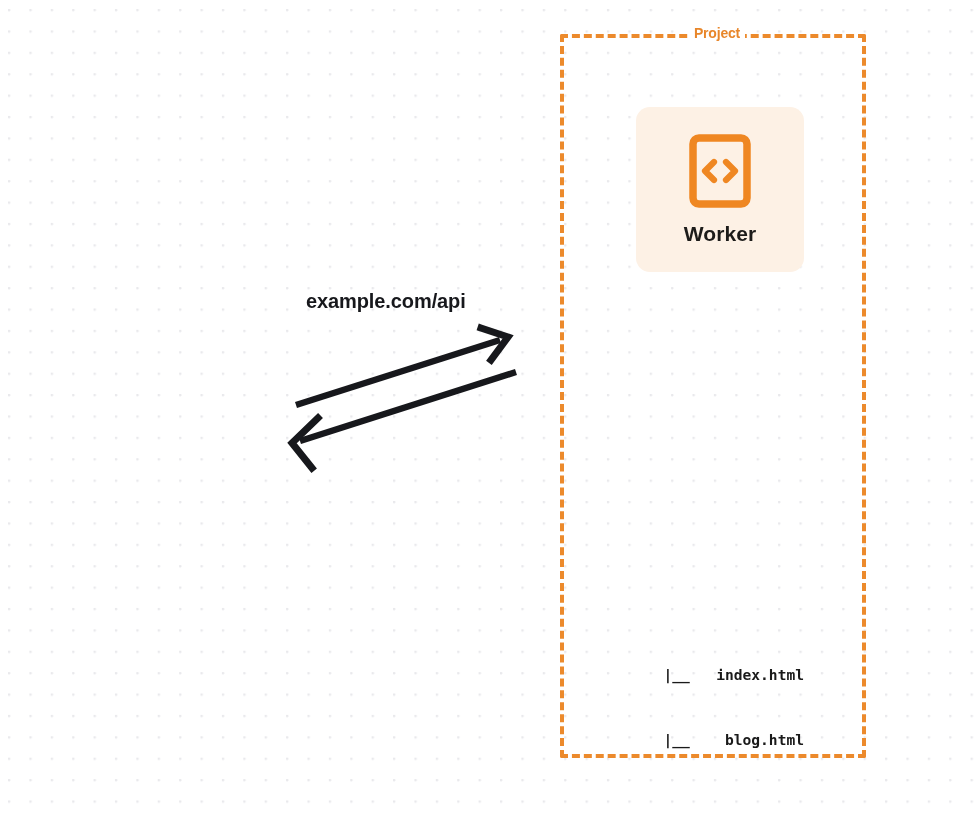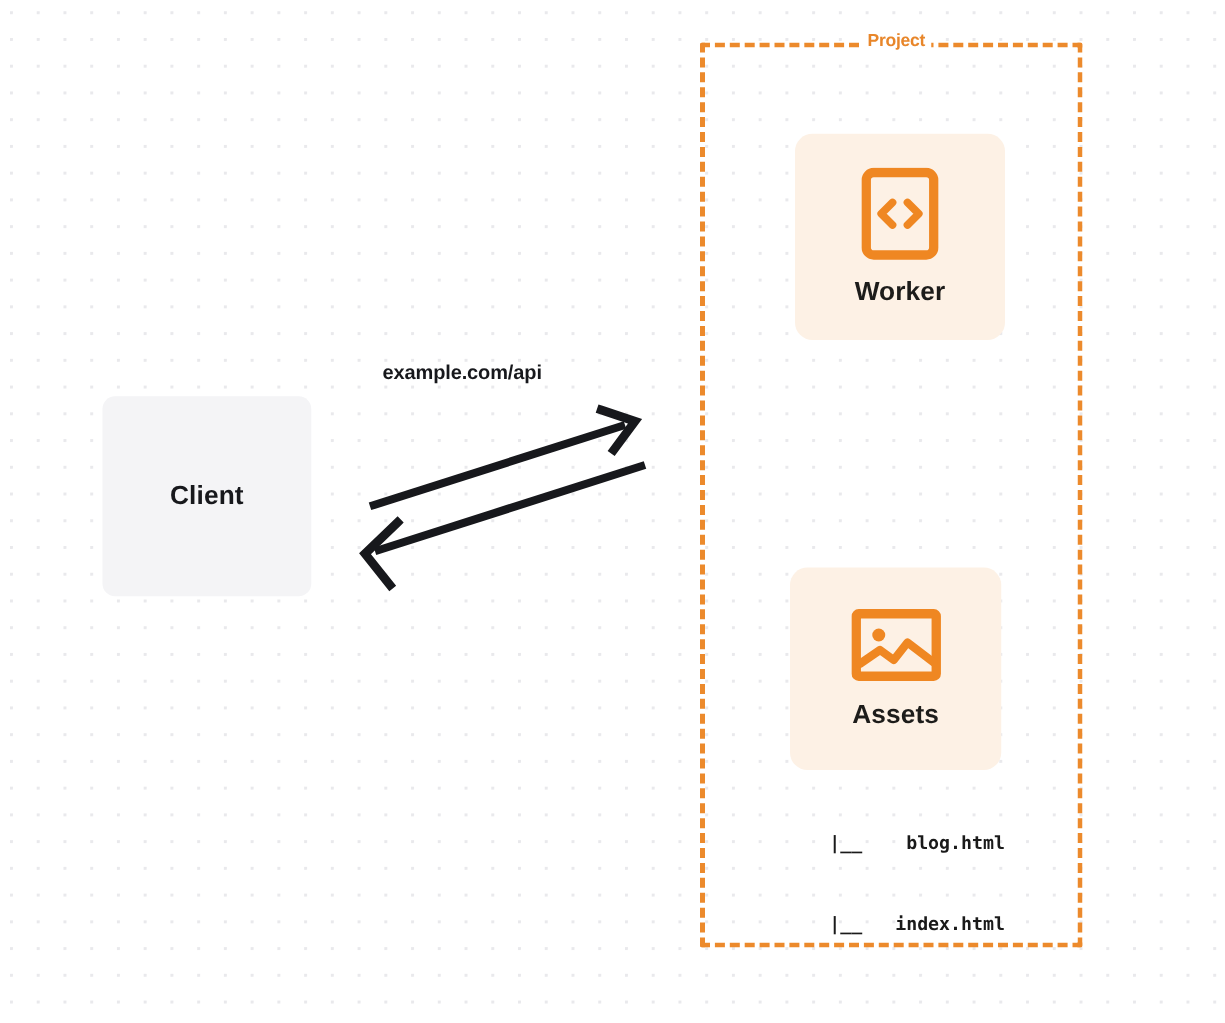--- a/index.html
+++ b/index.html
@@ -52,21 +52,21 @@
     width: 980px;
     height: 818px;
     pointer-events: none;
   }
 
   
   #request-label {
     position: absolute;
     left: 306px;
     top: 290px;
-    font-size: 16px;
+    font-size: 20px;
     font-weight: bold;
     color: #17181c;
     letter-spacing: -0.1px;
     white-space: nowrap;
   }
 
   
   #project-group {
     position: absolute;
     left: 560px;
@@ -145,23 +145,20 @@
   #asset-tree .tree-row {
     display: block;
     white-space: pre;
   }
 </style>
 </head>
 <body>
 
 <div id="canvas">
 
-  <div id="client-node">
-    <div class="node-label">Client</div>
-  </div>
 
   <div id="request-label">example.com/api</div>
 
   <svg id="arrows-layer" viewBox="0 0 980 818" width="980" height="818">
     <g fill="none" stroke="#17181c" stroke-width="6.5" stroke-linecap="butt" stroke-linejoin="miter">
 
       <line x1="296" y1="405" x2="500" y2="340"></line>
       <polyline points="481,328 508,337 491,360" stroke-width="7" stroke-linecap="square"></polyline>
 
       <line x1="516" y1="372" x2="300" y2="441"></line>
@@ -179,31 +176,21 @@
       <div class="card-icon">
         <svg width="62" height="74" viewBox="0 0 62 74">
           <rect x="4" y="4" width="54" height="66" rx="6" ry="6" fill="none" stroke="#ef8722" stroke-width="7.5"></rect>
           <polyline points="25,28 16,37 25,46" fill="none" stroke="#ef8722" stroke-width="6.2" stroke-linecap="round" stroke-linejoin="round"></polyline>
           <polyline points="37,28 46,37 37,46" fill="none" stroke="#ef8722" stroke-width="6.2" stroke-linecap="round" stroke-linejoin="round"></polyline>
         </svg>
       </div>
       <div class="card-label">Worker</div>
     </div>
 
-    <div id="assets-card" class="service-card">
-      <div class="card-icon">
-        <svg width="72" height="60" viewBox="0 0 72 60">
-          <rect x="4" y="5" width="64" height="50" rx="2" ry="2" fill="none" stroke="#ef8722" stroke-width="7.5"></rect>
-          <circle cx="22" cy="22" r="5.2" fill="#ef8722"></circle>
-          <polyline points="7,45 23,34 34,42 45,28 66,44" fill="none" stroke="#ef8722" stroke-width="6.6" stroke-linecap="round" stroke-linejoin="round"></polyline>
-        </svg>
-      </div>
-      <div class="card-label">Assets</div>
-    </div>
 
     <div id="asset-tree">
+      <span class="tree-row">     |__   index.html</span>
       <span class="tree-row">     |__    blog.html</span>
-      <span class="tree-row">     |__   index.html</span>
       
     </div>
 
   </div>
 </div>
 
 </body></html>

